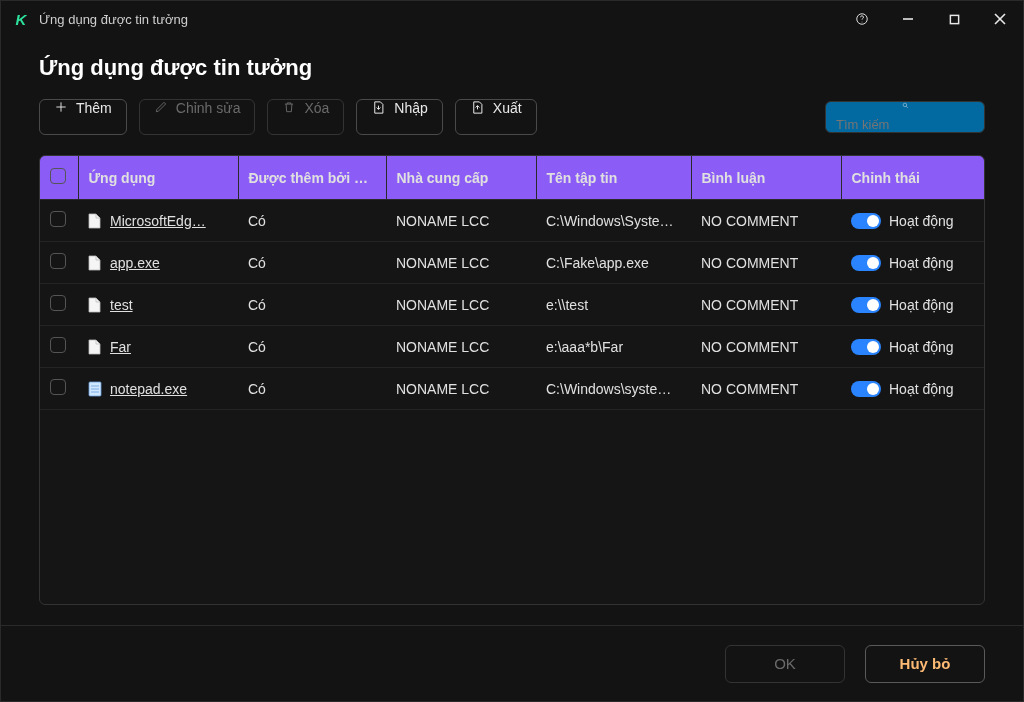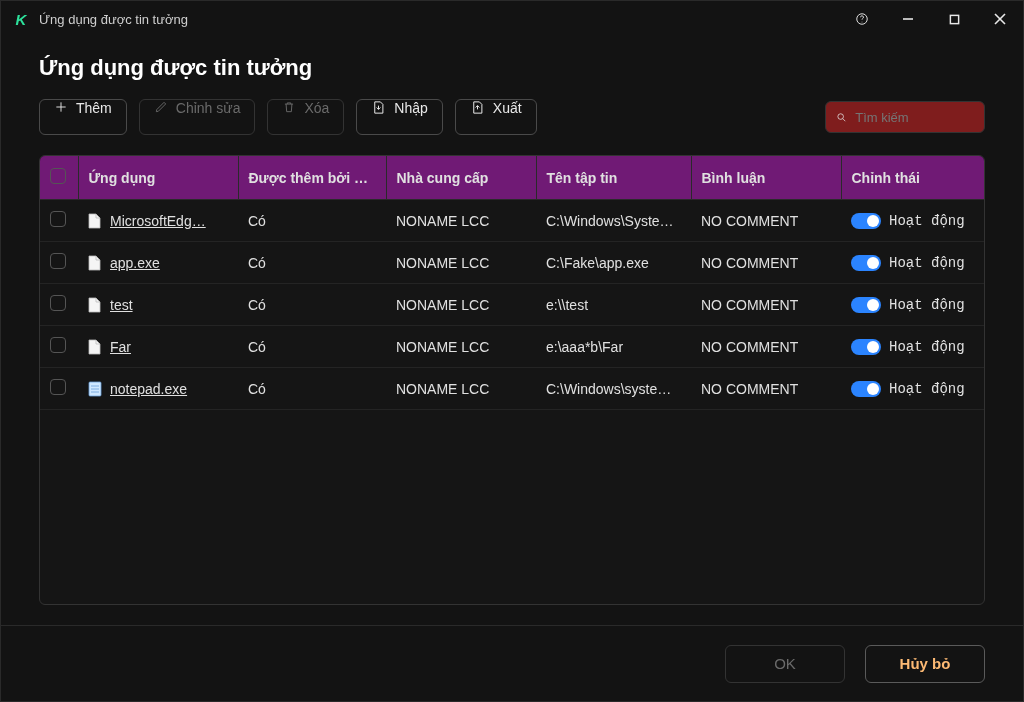--- a/index.html
+++ b/index.html
@@ -78,27 +78,28 @@
   .btn.disabled {
     color: #6a6a6a;
     border-color: #333;
     cursor: default;
   }
   .btn.disabled .ic { stroke: #6a6a6a; }
   .toolbar-spacer { flex: 1; }
   .search {
     width: 160px;
     height: 32px;
-    background: #7f1d1d;
+    background: #0369a1;
     border: 1px solid #333;
     border-radius: 6px;
     display: flex;
     align-items: center;
     padding: 0 10px;
     gap: 8px;
+    flex-direction: column;
   }
   .search input {
     background: transparent;
     border: none;
     outline: none;
     color: #cfcfcf;
     font-size: 13px;
     width: 100%;
   }
 
@@ -111,21 +112,21 @@
     display: flex;
     flex-direction: column;
     margin-bottom: 20px;
   }
   table {
     width: 100%;
     border-collapse: collapse;
     table-layout: fixed;
   }
   thead th {
-    background: #701a75;
+    background: #8b5cf6;
     text-align: left;
     font-weight: 600;
     font-size: 14px;
     color: #e0e0e0;
     padding: 12px 10px;
     border-bottom: 1px solid #2a2a2a;
     border-right: 1px solid #2a2a2a;
     white-space: nowrap;
     overflow: hidden;
     text-overflow: ellipsis;
@@ -170,21 +171,21 @@
     margin-right: 8px;
   }
   .toggle::after {
     content: "";
     position: absolute;
     right: 2px; top: 2px;
     width: 12px; height: 12px;
     background: #fff;
     border-radius: 50%;
   }
-  .status-cell { display: flex; align-items: flex-start; font-family: Liberation Mono, monospace; }
+  .status-cell { display: flex; align-items: flex-start; }
 
   .footer {
     height: 76px;
     border-top: 1px solid #2a2a2a;
     display: flex;
     align-items: center;
     justify-content: flex-end;
     gap: 20px;
     padding: 0 38px;
     background: #131313;

